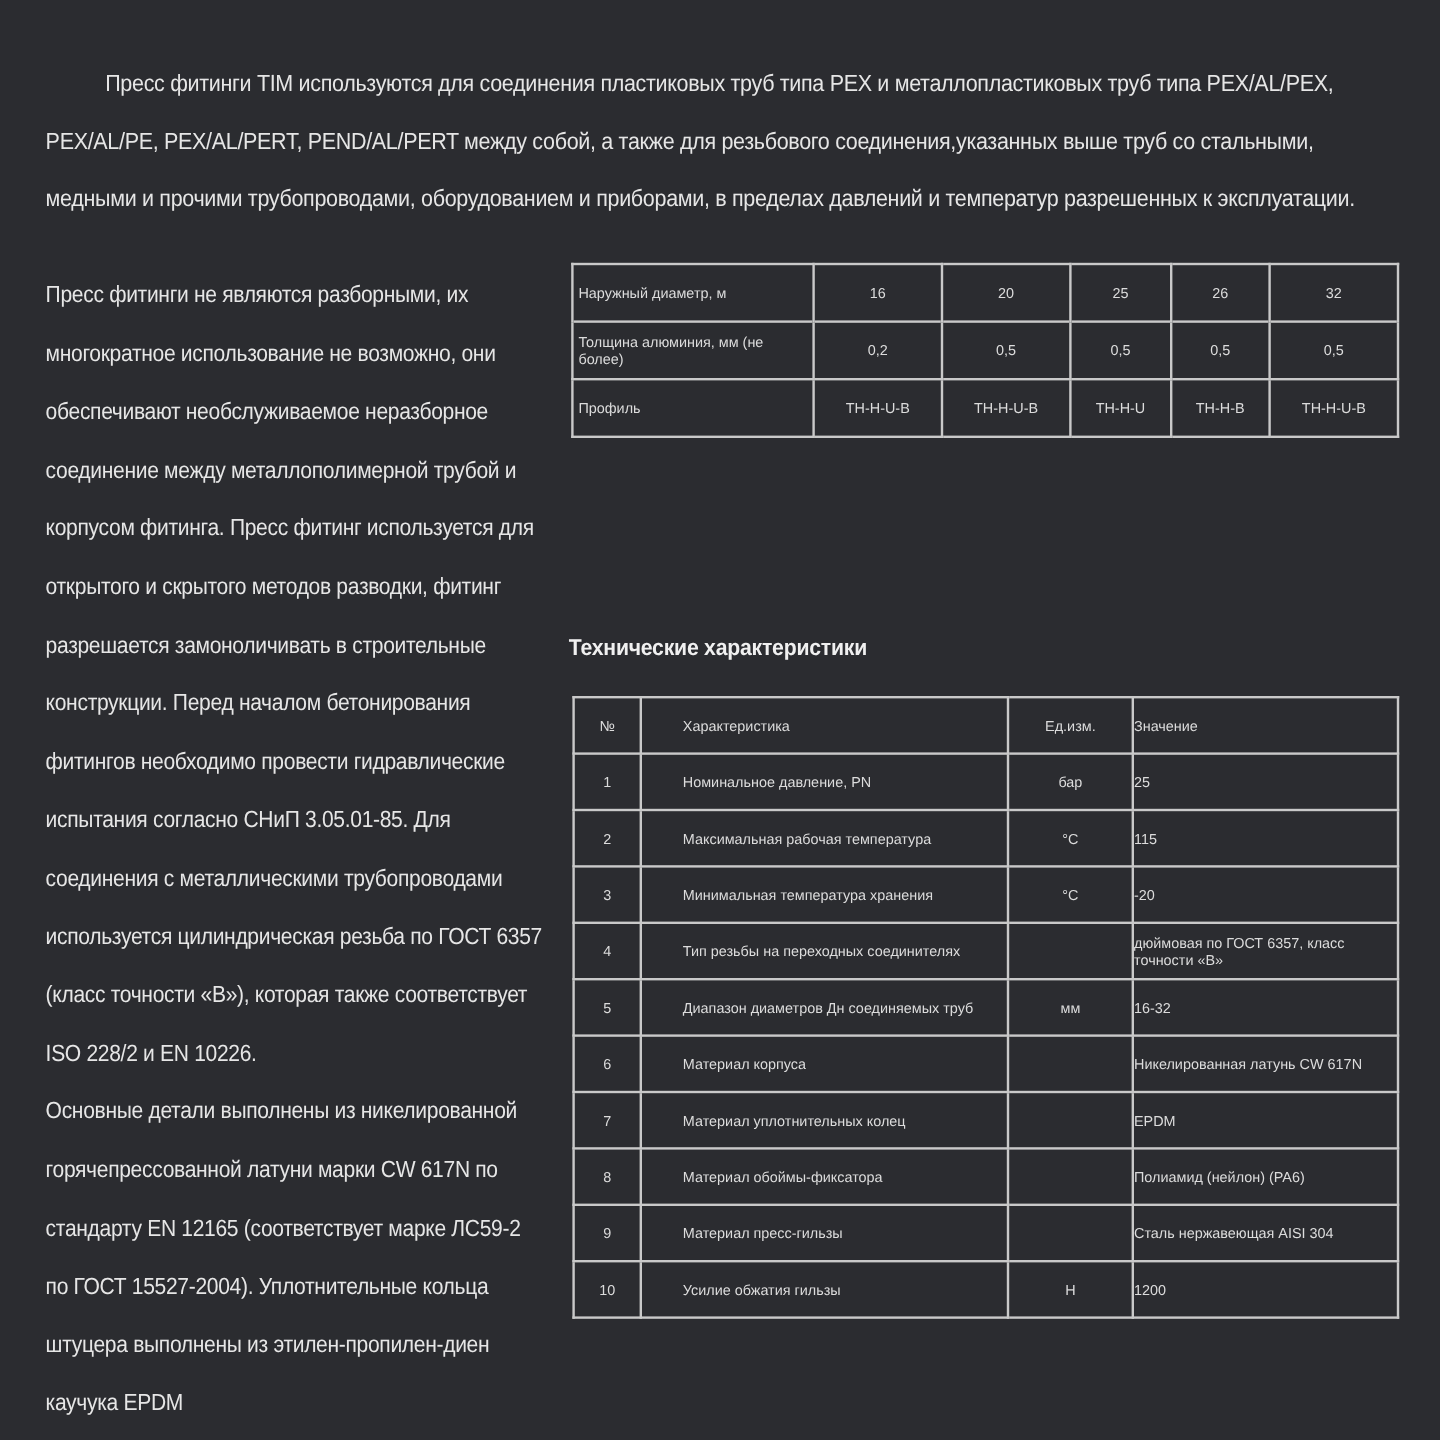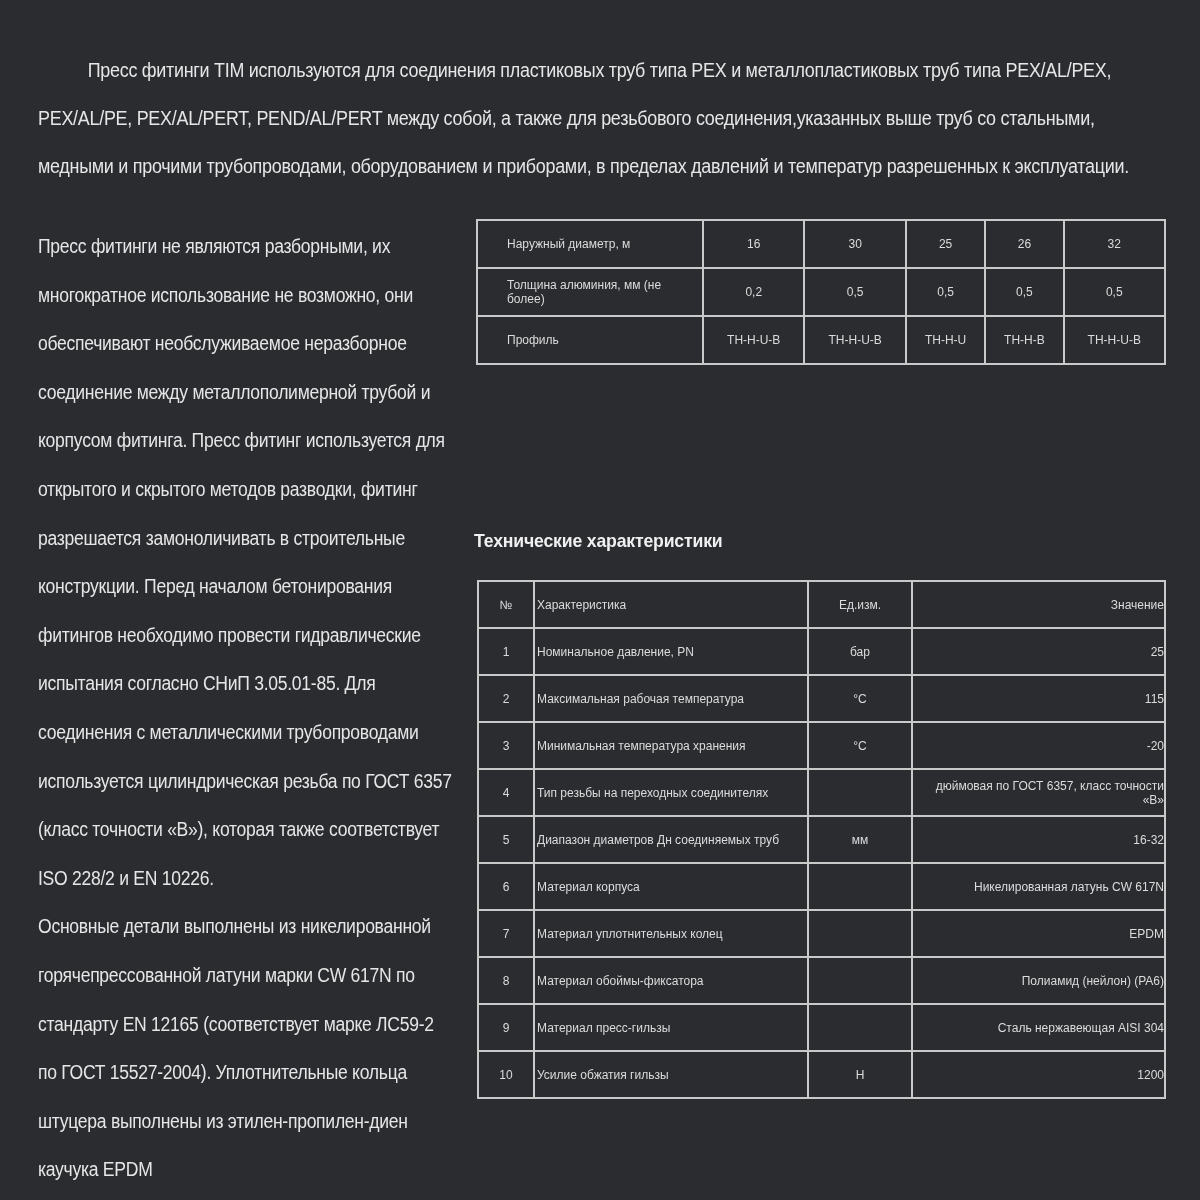--- a/index.html
+++ b/index.html
@@ -25,56 +25,56 @@
     transform: scaleX(0.9); transform-origin: left top;
   }
   .left-text p { margin: 0; }
   table { border-collapse: collapse; position: absolute; }
   td, th { border: 2px solid #c9c9c9; font-weight: normal; }
   .dims {
     left: 476px; top: 219px; width: 690px;
     font-size: 12px; color: #dcdcdc;
   }
   .dims td { text-align: center; padding: 0; }
-  .dims td.lbl { text-align: left; padding-left: 29px; width: 195px; }
+  .dims td.lbl { text-align: left; padding-left: 4px; width: 195px; }
   .dims .row-tall td { height: 46px; border-bottom: none; border-top: none; }
   .dims .row-tall.first td { border-top: 2px solid #c9c9c9; }
   .dims .row-std td { height: 46px; }
   .section-title {
     position: absolute; left: 474px; top: 530px;
     font-size: 19px; font-weight: bold; color: #f0f0f0;
     margin: 0; letter-spacing: -0.2px;
     transform: scaleX(0.93); transform-origin: left top;
   }
   .specs {
     left: 477px; top: 580px; width: 689px;
     font-size: 12px; color: #dcdcdc;
   }
   .specs td, .specs th { height: 45px; padding: 0; }
   .specs .c-num { width: 54px; text-align: center; }
-  .specs .c-name { width: 270px; text-align: left; padding-left: 2px; }
+  .specs .c-name { width: 270px; text-align: left; padding-left: 34px; }
   .specs .c-unit { width: 102px; text-align: center; }
-  .specs .c-val { text-align: right; }
+  .specs .c-val { text-align: left; }
 </style>
 </head>
 <body>
 
 <p class="intro">Пресс фитинги TIM используются для соединения пластиковых труб типа PEX и металлопластиковых труб типа PEX/AL/PEX, PEX/AL/PE, PEX/AL/PERT, PEND/AL/PERT между собой, а также для резьбового соединения,указанных выше труб со стальными, медными и прочими трубопроводами, оборудованием и приборами, в пределах давлений и температур разрешенных к эксплуатации.</p>
 
 <div class="left-text">
   <p>Пресс фитинги не являются разборными, их многократное использование не возможно, они обеспечивают необслуживаемое неразборное соединение между металлополимерной трубой и корпусом фитинга. Пресс фитинг используется для открытого и скрытого методов разводки, фитинг разрешается замоноличивать в строительные конструкции. Перед началом бетонирования фитингов необходимо провести гидравлические испытания согласно СНиП 3.05.01-85. Для соединения с металлическими трубопроводами используется цилиндрическая резьба по ГОСТ 6357 (класс точности «В»), которая также соответствует ISO 228/2 и EN 10226.</p>
   <p>Основные детали выполнены из никелированной горячепрессованной латуни марки CW 617N по стандарту EN 12165 (соответствует марке ЛС59-2 по ГОСТ 15527-2004). Уплотнительные кольца штуцера выполнены из этилен-пропилен-диен каучука EPDM</p>
 </div>
 
 <table class="dims">
   <tbody>
     <tr class="row-tall first">
       <td class="lbl">Наружный диаметр, м</td>
       <td>16</td>
-      <td>30</td>
+      <td>20</td>
       <td>25</td>
       <td>26</td>
       <td>32</td>
     </tr>
     <tr class="row-std">
       <td class="lbl">Толщина алюминия, мм (не более)</td>
       <td>0,2</td>
       <td>0,5</td>
       <td>0,5</td>
       <td>0,5</td>

